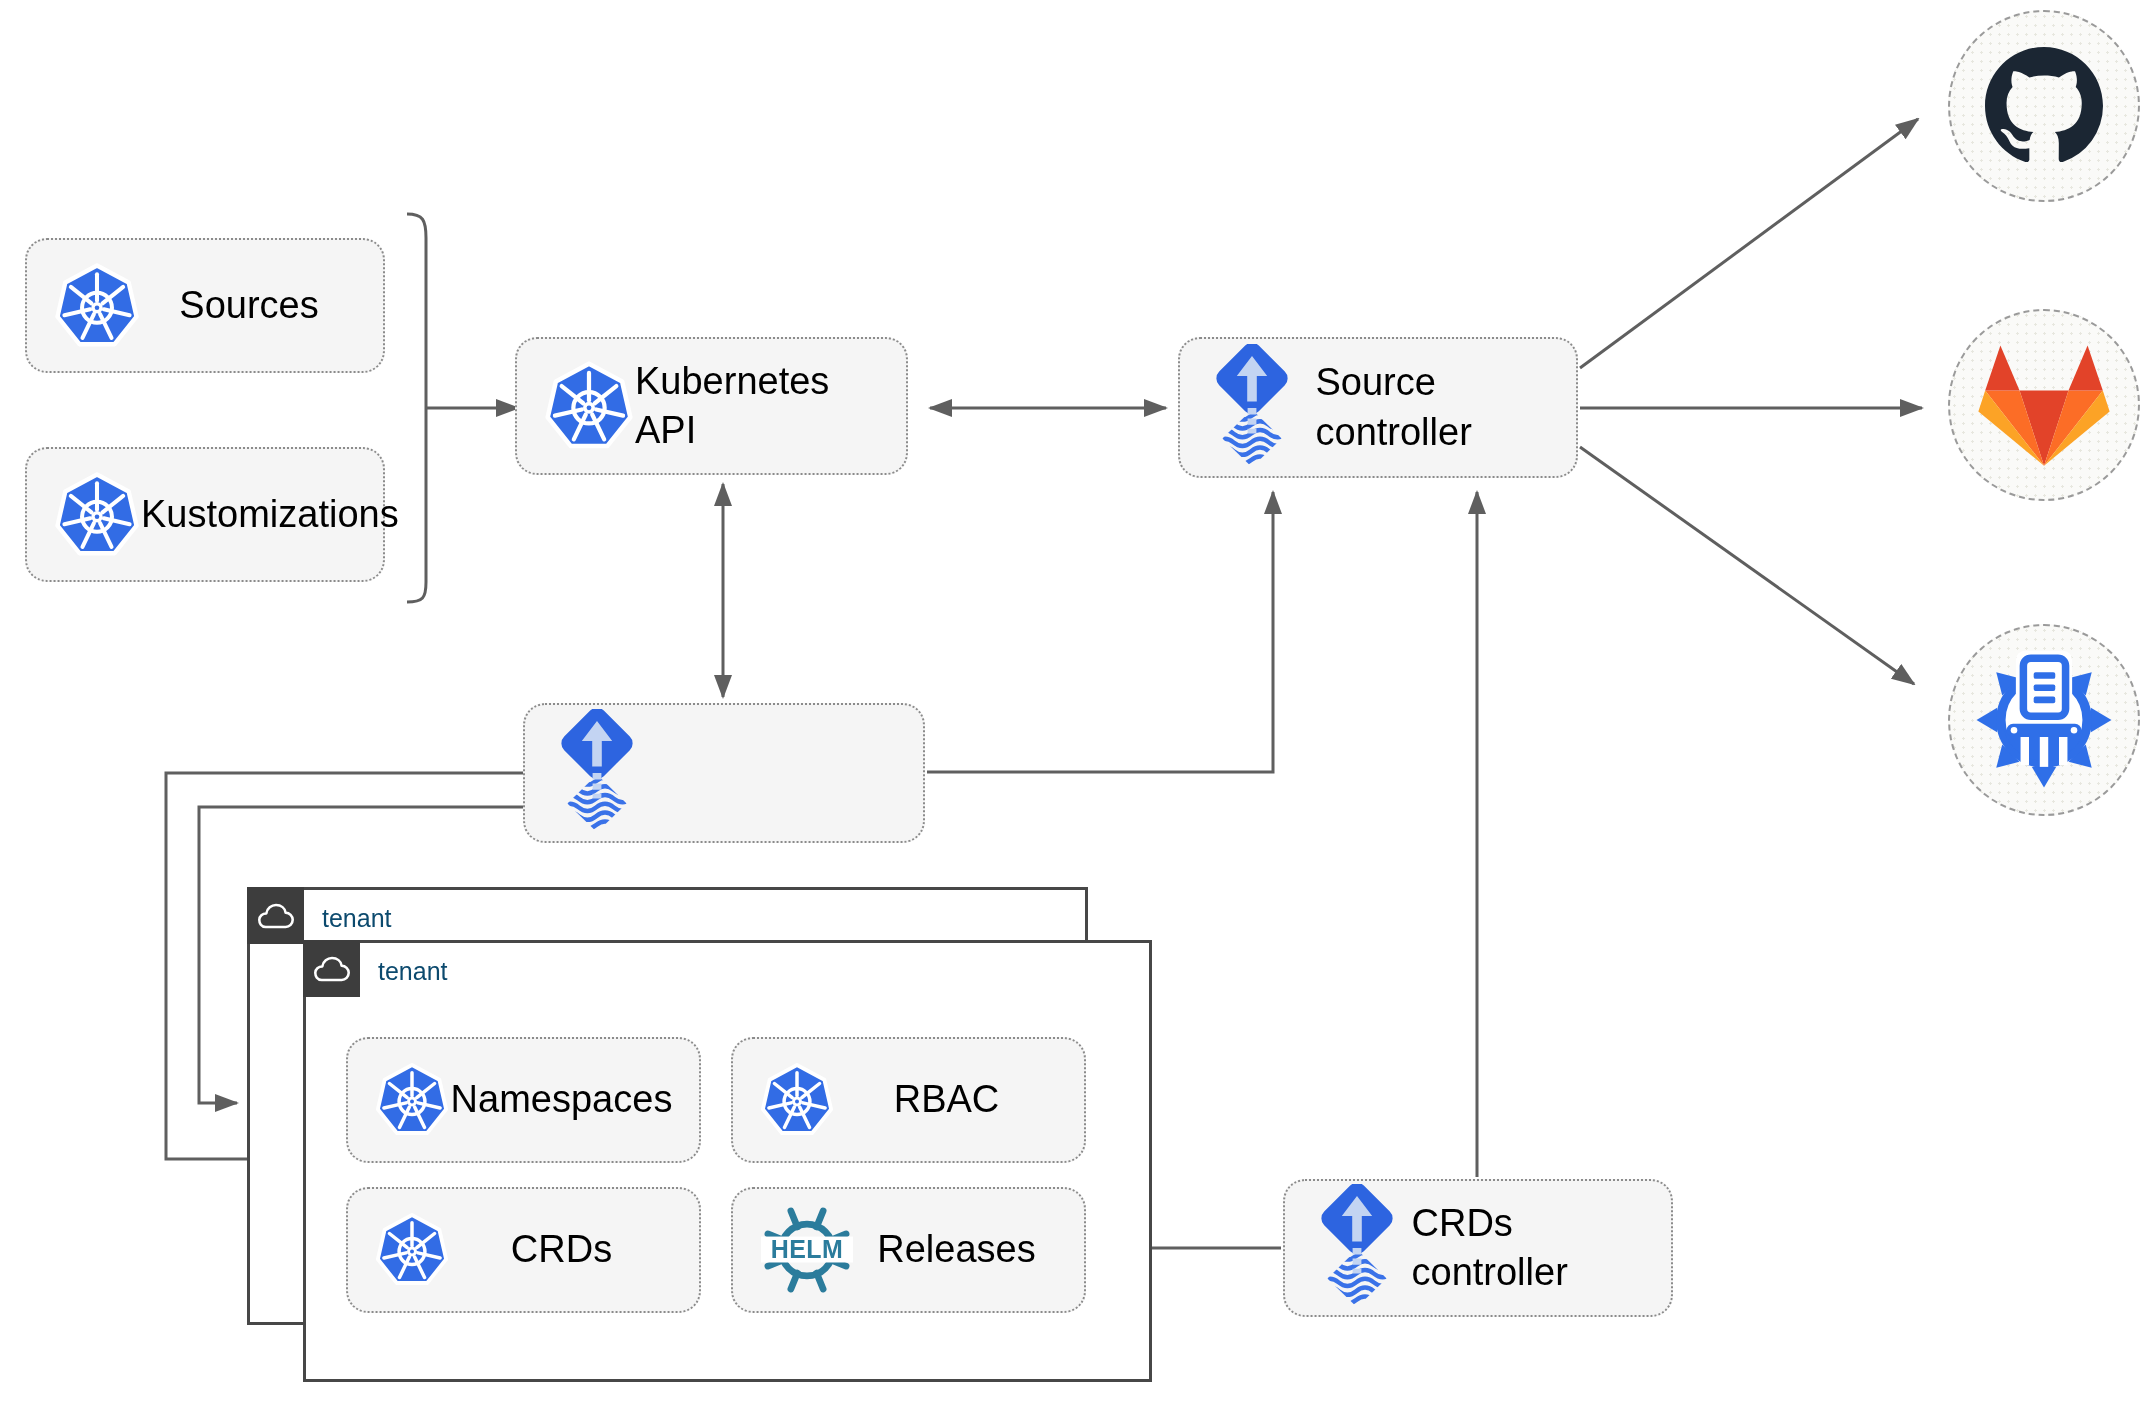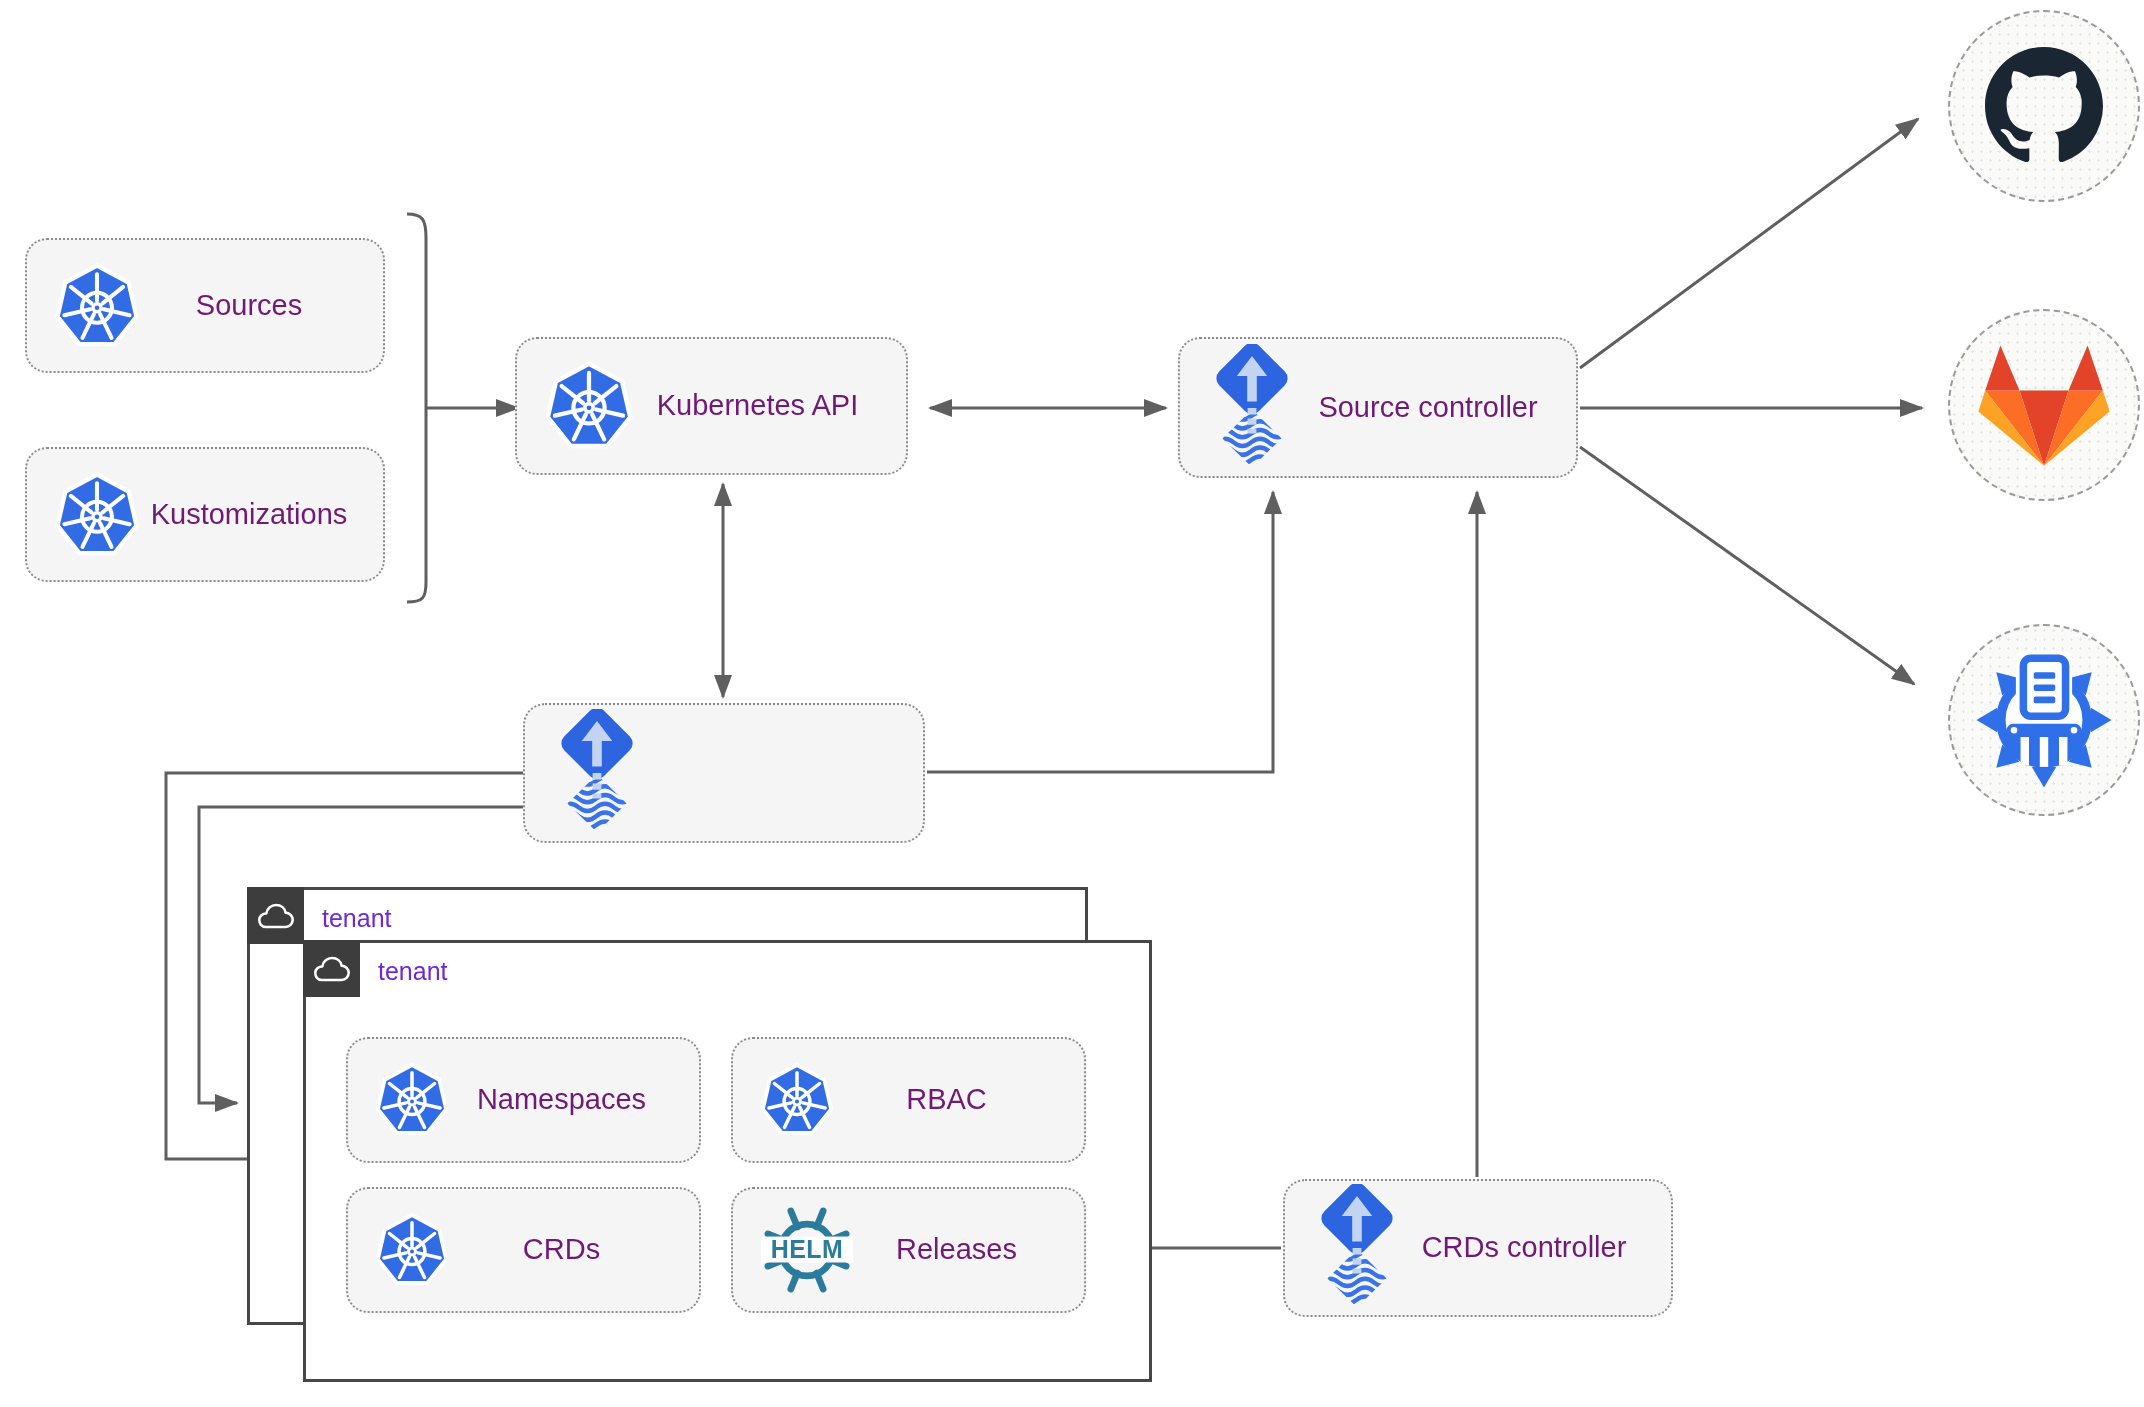--- a/index.html
+++ b/index.html
@@ -5,28 +5,28 @@
   html,body{margin:0;padding:0;background:#fff;}
   .canvas{position:relative;width:2144px;height:1407px;background:#ffffff;
           font-family:"Liberation Sans",sans-serif;overflow:hidden;}
   svg.wires{position:absolute;left:0;top:0;pointer-events:none;}
 
   
   .pill{position:absolute;display:flex;align-items:center;background:#f5f5f5;
         border:2.5px dotted #8b8b8b;border-radius:22px;box-sizing:border-box;}
   .pill .ic{flex:0 0 auto;margin-left:26px;display:flex;align-items:center;}
   .pill .lblwrap{flex:1;display:flex;justify-content:center;padding-right:26px;}
-  .pill .lbl{font-size:29px;color:#701a75;line-height:1.3;}
+  .pill .lbl{font-size:38px;color:#000000;line-height:1.3;}
   .pill .lbl.two{display:inline-block;max-width:225px;}
 
   
   .tenant-box{position:absolute;background:#ffffff;border:3px solid #474747;box-sizing:border-box;}
   .tenant-badge{position:absolute;top:-3px;left:-3px;width:57px;height:57px;background:#3d3d3d;
         display:flex;align-items:center;justify-content:center;}
-  .tenant-label{position:absolute;top:14px;left:72px;font-size:25px;color:#6d28d9;}
+  .tenant-label{position:absolute;top:14px;left:72px;font-size:25px;color:#0c4a6e;}
 
   
   .remote{position:absolute;width:192px;height:192px;border-radius:50%;
         border:2.5px dashed #9a9a9a;box-sizing:border-box;
         background-color:#fafaf8;
         background-image:radial-gradient(#e7e7df 1.2px, transparent 1.3px);
         background-size:9px 9px;
         display:flex;align-items:center;justify-content:center;}
 </style>
 </head>

